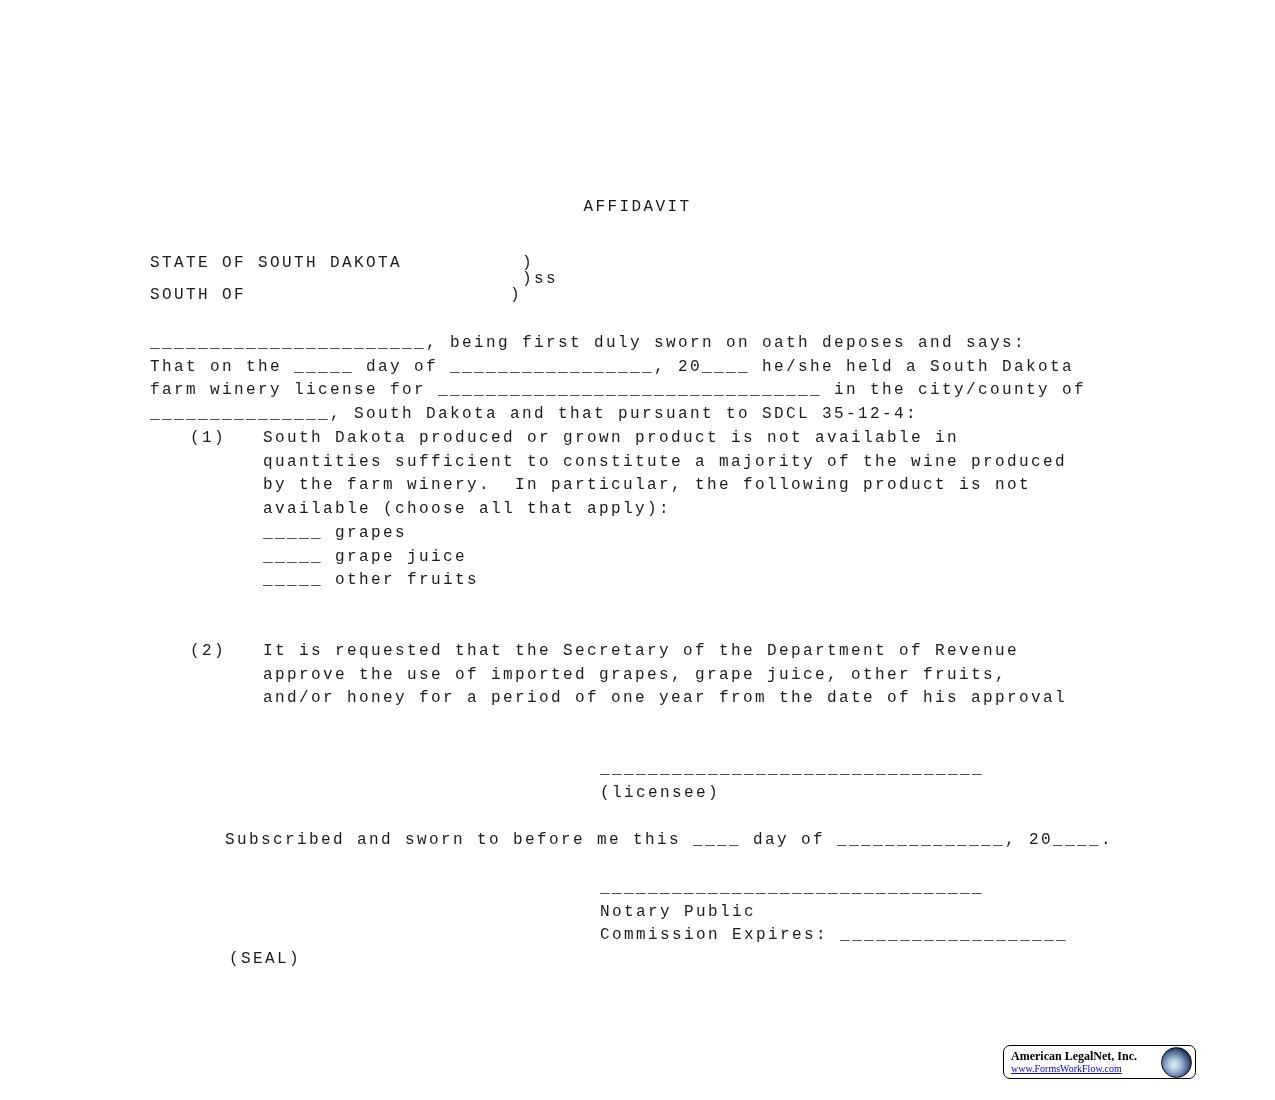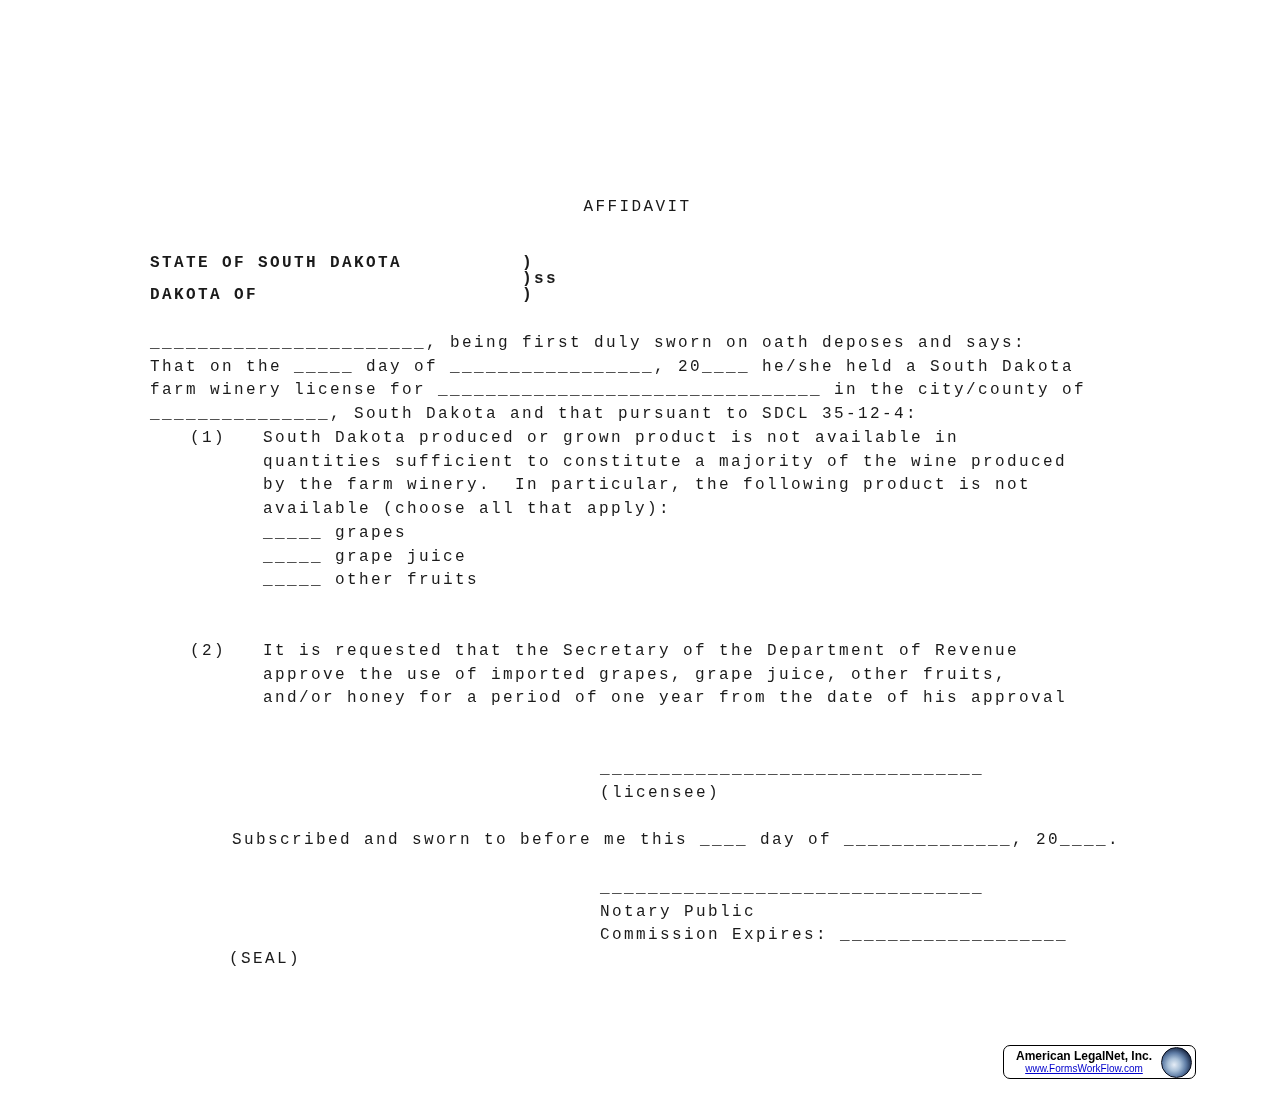--- a/index.html
+++ b/index.html
@@ -15,50 +15,50 @@
   }
   .abs { position: absolute; }
   .line { white-space: pre; line-height: 23.7px; min-height: 23.7px; }
 
   .doc-title {
     top: 196px; left: 0; width: 1275px;
     text-align: center; line-height: 23.7px; white-space: pre;
   }
 
   .venue { top: 255px; left: 150px; }
-  .venue .vline { white-space: pre; line-height: 16.2px; font-weight: bold; }
+  .venue .vline { white-space: pre; line-height: 16.2px; }
 
   .intro { top: 332px; left: 150px; }
 
   .item { display: flex; align-items: flex-start; }
   .item .num {
     width: 113px; padding-left: 40px; box-sizing: border-box;
     line-height: 23.7px; white-space: pre; flex: 0 0 auto;
   }
   .item .txt { flex: 0 0 auto; }
   .item-1 { top: 427px; left: 150px; }
   .item-2 { top: 640px; left: 150px; }
 
   .licensee-block { top: 758px; left: 600px; }
-  .subscribed-line { top: 829px; left: 225px; margin-left: 7px; }
+  .subscribed-line { top: 829px; left: 225px; }
   .notary-block { top: 877px; left: 600px; }
   .seal { top: 948px; left: 229px; line-height: 23.7px; white-space: pre; font-family: Liberation Mono, monospace; }
 
   .badge {
     top: 1045px; left: 1003px; width: 193px; height: 34px;
     box-sizing: border-box;
     border: 1.5px solid #000000;
     border-radius: 7px;
     background: #ffffff;
     display: flex; align-items: center;
     padding: 2px 3px 2px 7px; gap: 4px;
   }
   .badge .btxt {
-    flex: 1 1 auto; text-align: center;
-    font-family: Liberation Sans, sans-serif;
+    flex: 1 1 auto; 
+    font-family: Liberation Serif, serif;
     letter-spacing: 0; line-height: 1.18;
   }
   .badge .company { font-weight: bold; font-size: 12px; color: #000000; white-space: nowrap; }
   .badge .url {
     font-size: 10px; color: #0000cc;
     text-decoration: underline; white-space: nowrap; cursor: pointer;
   }
   .badge .globe {
     flex: 0 0 auto;
     width: 29px; height: 29px; border-radius: 50%;
@@ -68,21 +68,21 @@
   }
 </style>
 </head>
 <body>
 
 <div class="abs doc-title">AFFIDAVIT</div>
 
 <div class="abs venue">
   <div class="vline">STATE OF SOUTH DAKOTA          )</div>
   <div class="vline">                               )ss</div>
-  <div class="vline">DAKOTA OF                      )</div>
+  <div class="vline">SOUTH OF                      )</div>
 </div>
 
 <div class="abs intro">
   <div class="line">_______________________, being first duly sworn on oath deposes and says:</div>
   <div class="line">That on the _____ day of _________________, 20____ he/she held a South Dakota</div>
   <div class="line">farm winery license for ________________________________ in the city/county of</div>
   <div class="line">_______________, South Dakota and that pursuant to SDCL 35-12-4:</div>
 </div>
 
 <div class="abs item item-1">

